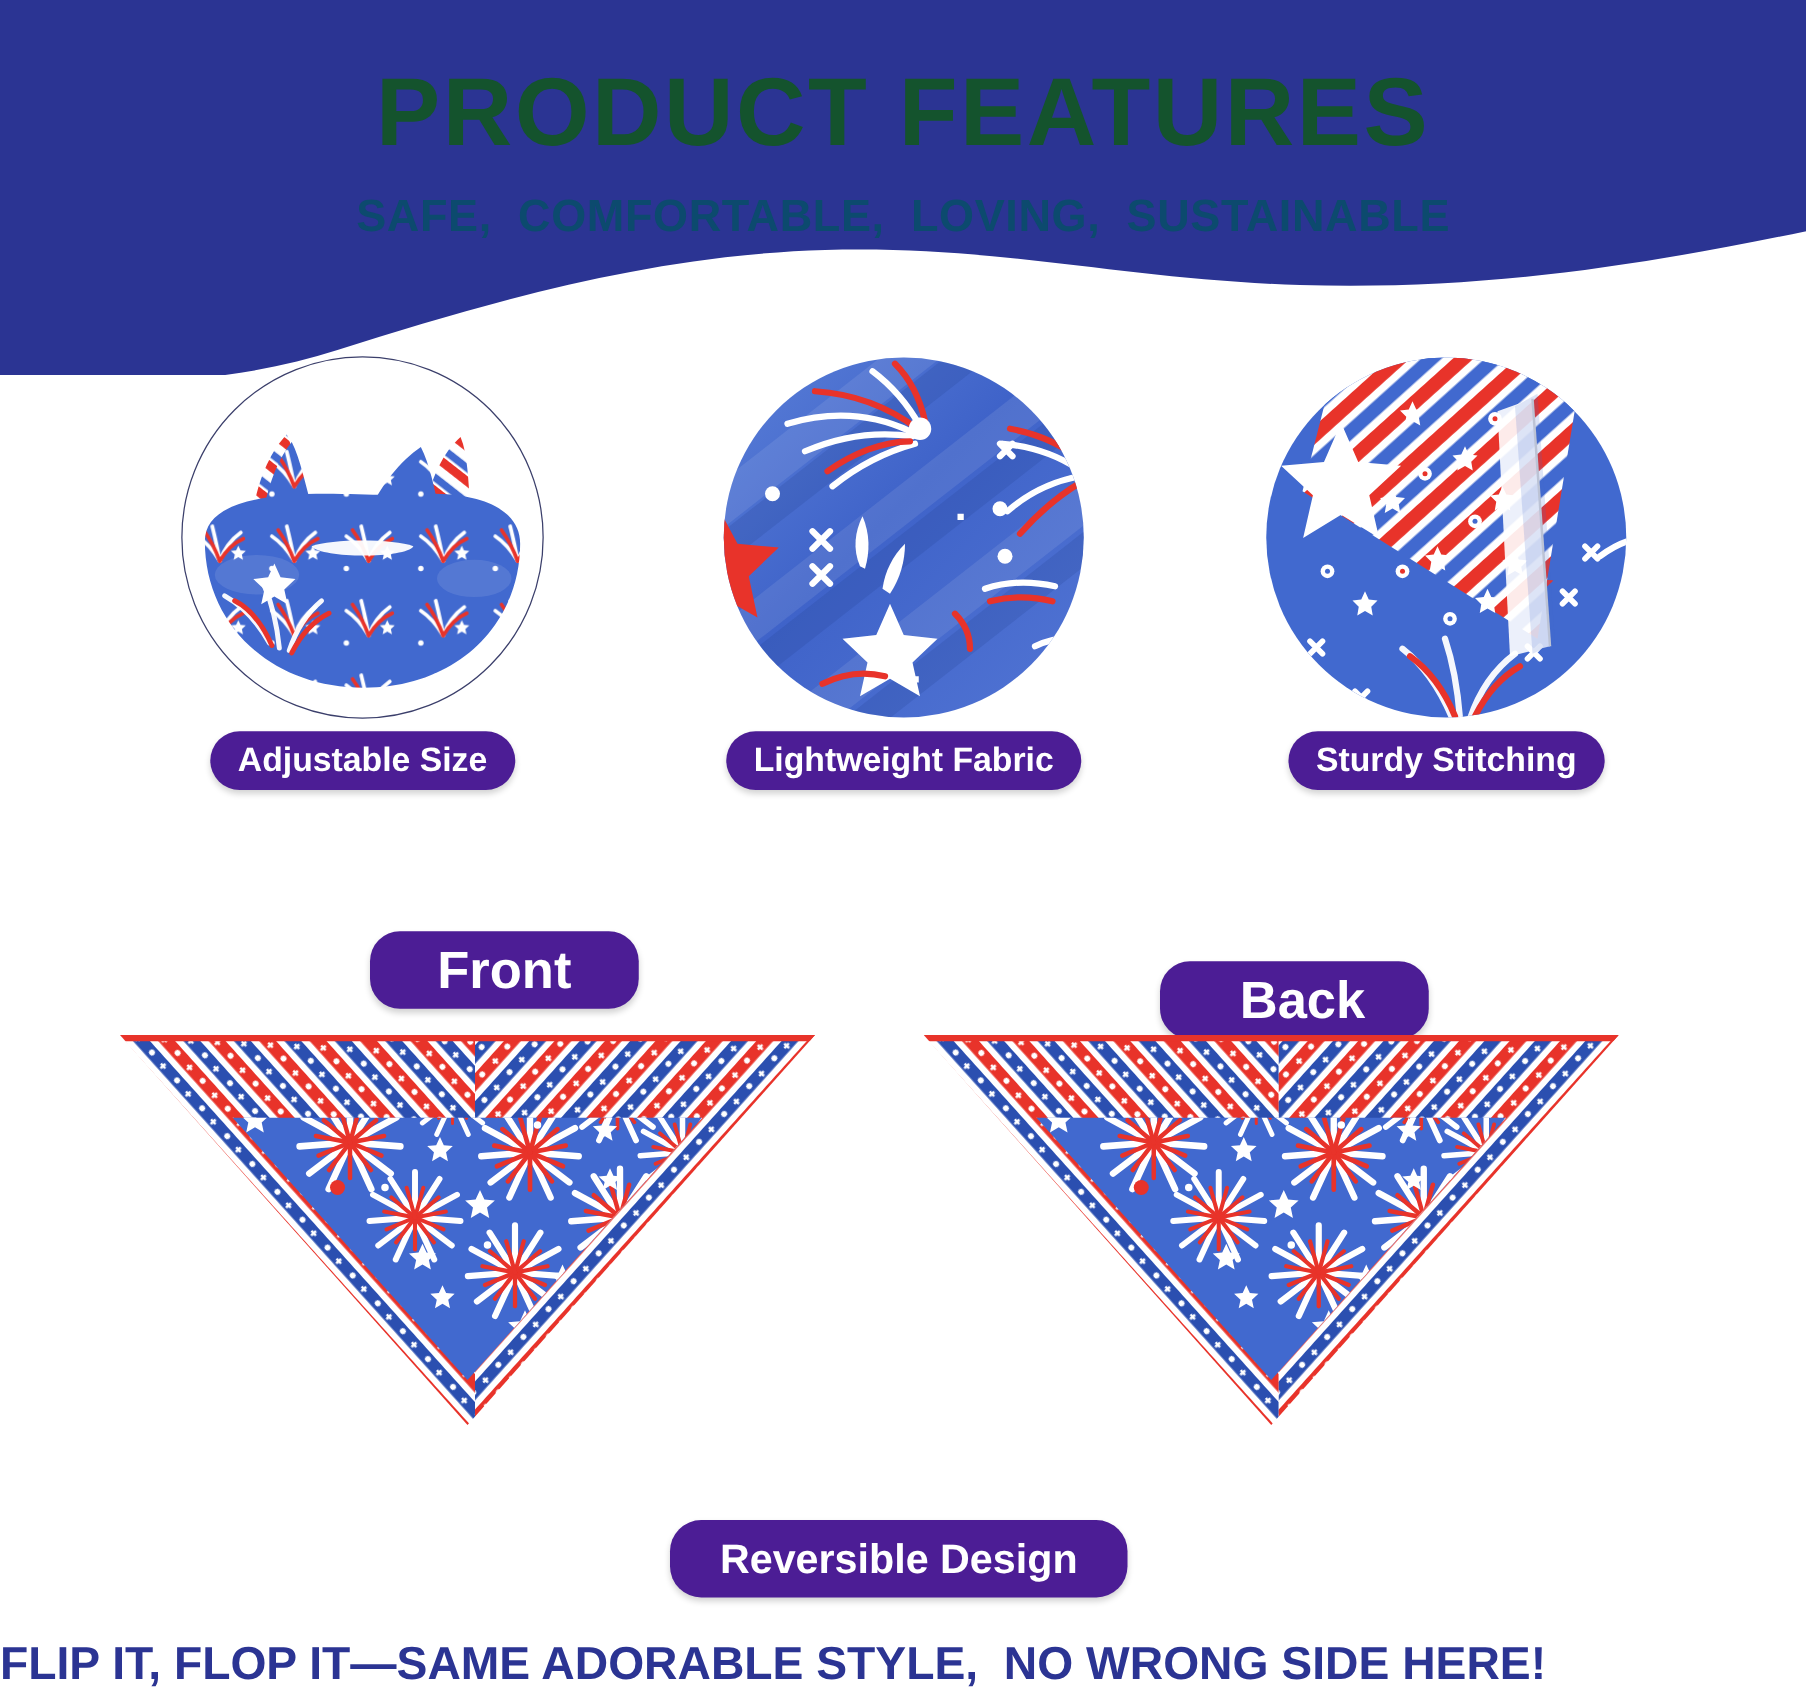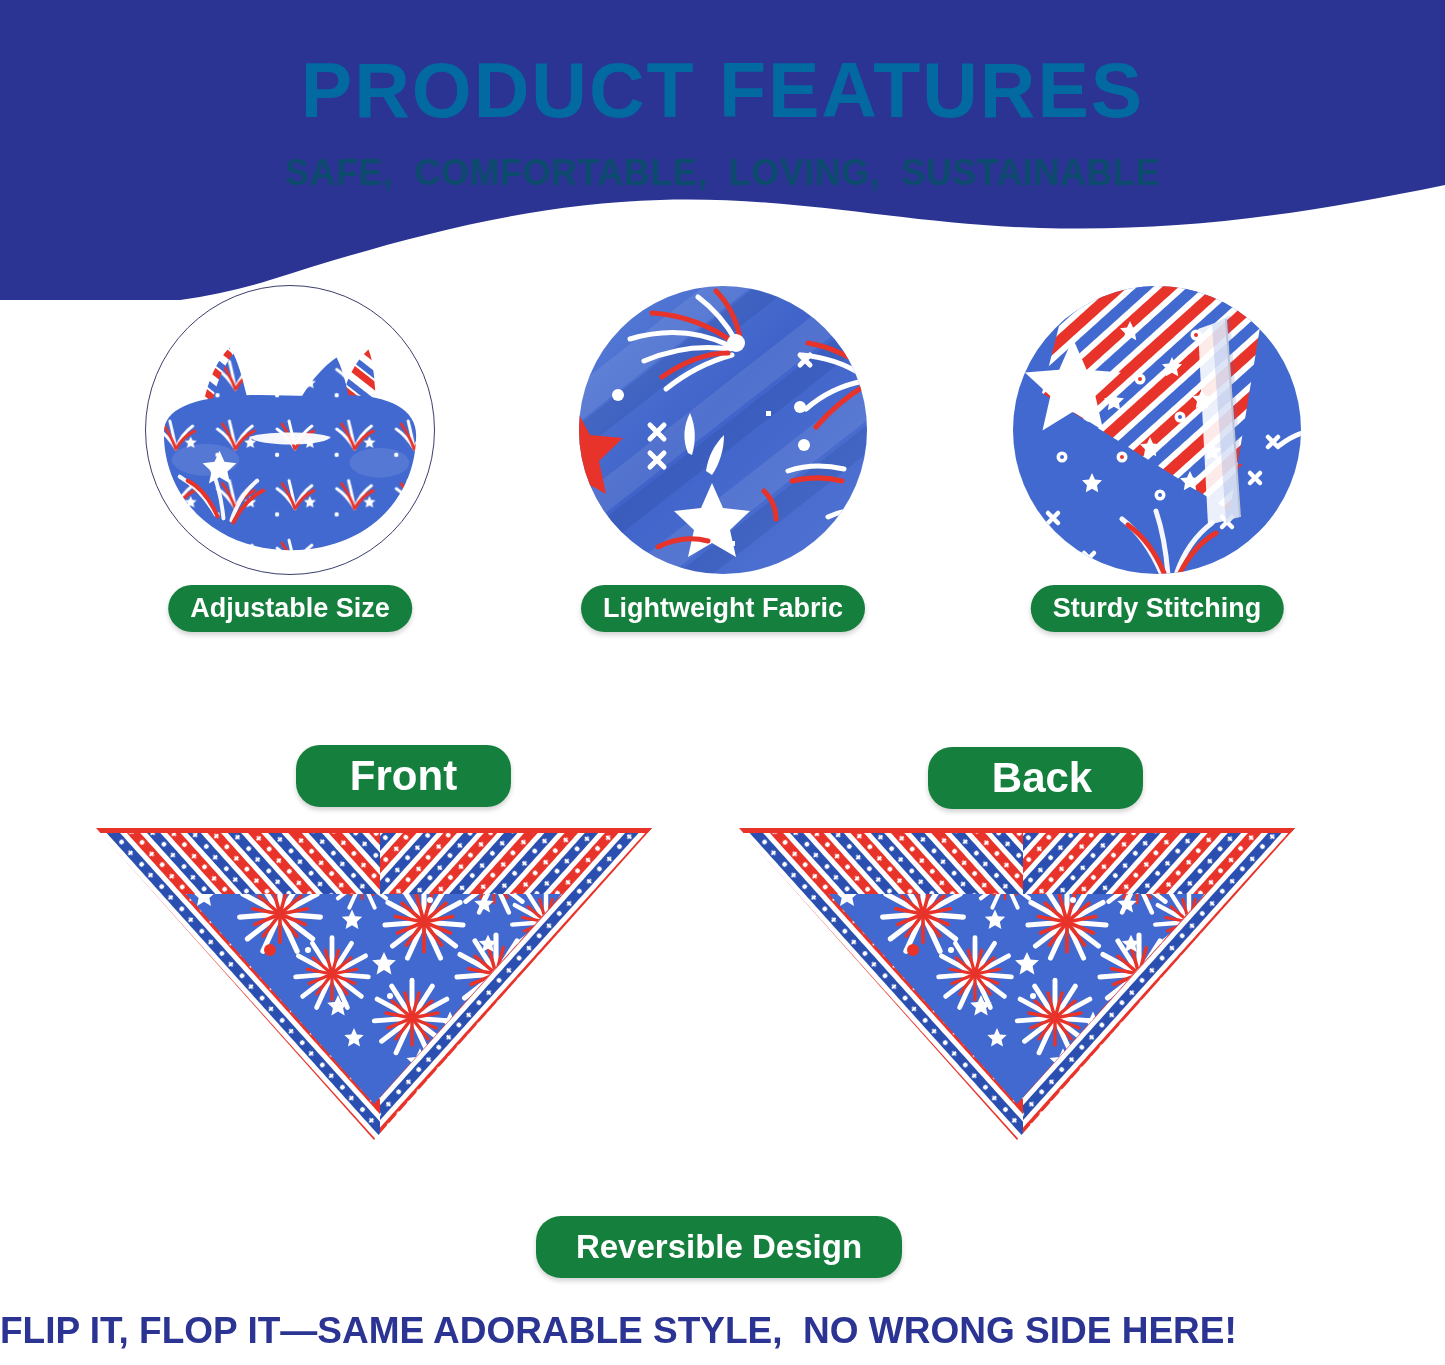--- a/index.html
+++ b/index.html
@@ -18,21 +18,21 @@
     width:1445px; height:300px;
     z-index:1;
   }
   .header-band svg { display:block; width:100%; height:100%; }
 
   .header-title {
     position:absolute;
     left:0; top:52px;
     width:1445px;
     text-align:center;
-    color:#0369a1;
+    color:#14532d;
     font-size:77px;
     font-weight:bold;
     letter-spacing:2px;
     line-height:1;
     z-index:3;
     font-family:"Liberation Sans", sans-serif;
   }
   .header-subtitle {
     position:absolute;
     left:0; top:155px;
@@ -66,21 +66,21 @@
     width:290px; height:290px;
     border-radius:50%;
     overflow:hidden;
     position:relative;
     background:#ffffff;
   }
   .circle.outlined { border:1.5px solid #3b3f6b; }
   .circle svg { display:block; width:100%; height:100%; }
 
   .badge {
-    background:#15803d;
+    background:#4c1d95;
     color:#ffffff;
     border-radius:26px;
     font-weight:bold;
     text-align:center;
     display:flex;
     align-items:center;
     justify-content:center;
     box-shadow:0 3px 5px rgba(0,0,0,0.18);
     white-space:nowrap;
   }
@@ -97,21 +97,21 @@
   
   .fb-badge {
     position:absolute;
     height:62px;
     width:215px;
     font-size:42px;
     border-radius:24px;
     z-index:2;
   }
   .fb-badge-front { left:296px; top:745px; }
-  .fb-badge-back  { left:928px; top:747px;padding-left:13px; }
+  .fb-badge-back  { left:928px; top:769px;padding-left:13px; }
 
   .tri-wrap {
     position:absolute;
     top:822px;
     width:568px; height:330px;
     z-index:2;
   }
   .tri-front { left:90px; }
   .tri-back  { left:733px; }
   .tri-wrap svg { display:block; width:100%; height:100%; }

